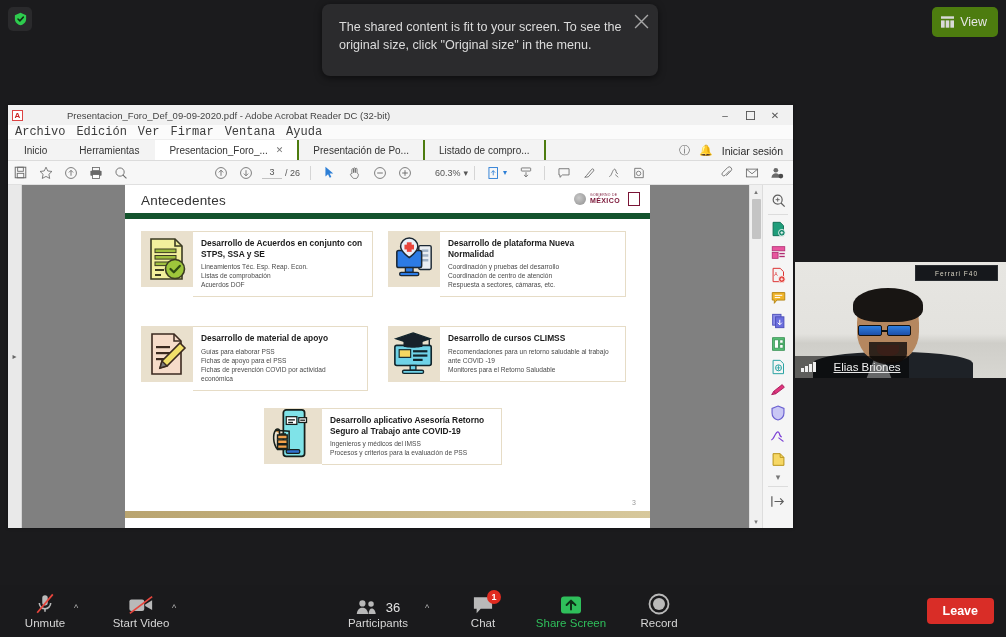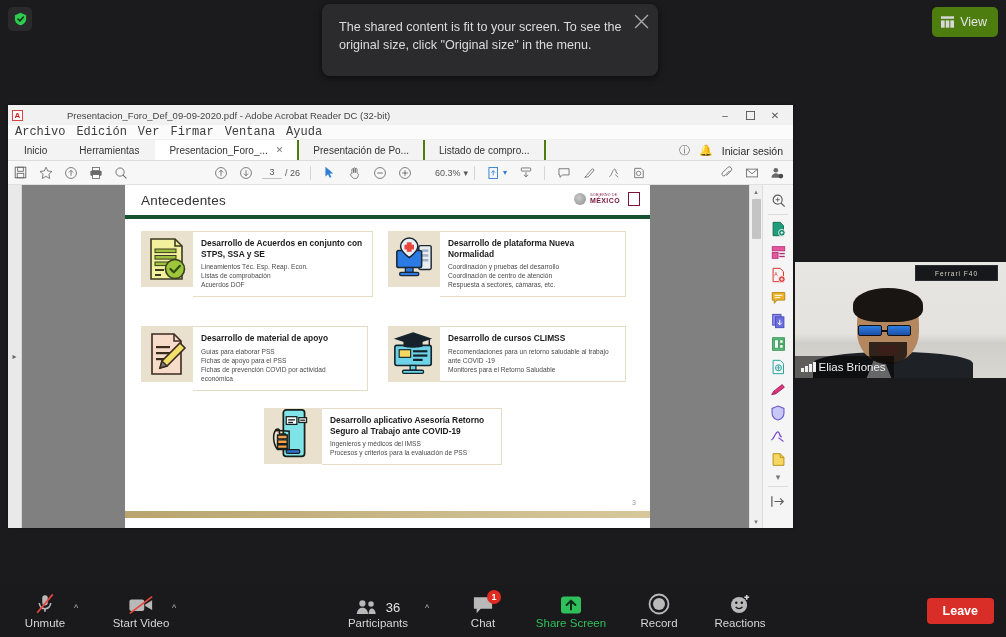--- a/index.html
+++ b/index.html
@@ -151,21 +151,21 @@
     position:absolute; left:2px; top:14px; width:9px; height:40px;
     background:#c4c4c4; border-radius:1px; cursor:pointer;
   }
 
   
   #pdf-page {
     position:absolute; left:117px; top:0; width:525px; height:100%;
     background:#ffffff; overflow:hidden;
   }
   #pdf-head {
-    position:relative; height:34px; border-bottom:4px solid #14532d;
+    position:relative; height:34px; border-bottom:6px solid #14532d;
   }
   #pdf-head .ttl {
     position:absolute; left:16px; top:8px; font-size:13.5px;
     color:#333; letter-spacing:.2px;
   }
   #pdf-head .gobmx {
     position:absolute; right:30px; top:8px; display:flex; align-items:center; gap:4px;
   }
   #pdf-head .gobmx .eagle {
     width:12px; height:12px; border-radius:50%;
@@ -246,22 +246,23 @@
   #vt-mouth {
     position:absolute; left:82px; bottom:22px; width:22px; height:11px;
     background:#3a1f18; border-radius:0 0 50% 50%;
   }
   #vt-beard {
     position:absolute; left:74px; bottom:14px; width:38px; height:22px;
     background:#241a16; border-radius:0 0 48% 48%; opacity:.92;
   }
   #vt-name {
     position:absolute; left:0; bottom:0; height:22px;
-    display:flex; align-items:center; gap:3px; padding:0 8px 0 6px;
+    display:flex; align-items:center; gap:18px; padding:0 8px 0 6px;
     background:rgba(0,0,0,.56);
+    text-decoration:underline;
   }
   #vt-name .nm { font-size:11.5px; color:#f0f0f0; }
   #vt-bars { display:flex; align-items:flex-end; gap:1.5px; height:10px; }
   #vt-bars i { width:2.5px; background:#f0f0f0; display:block; }
 
   
   #mini-scroll {
     position:absolute; left:797px; top:308px; width:4px; height:34px;
     background:#9a9a9a; border-radius:2px;
   }
@@ -844,27 +845,15 @@
   <div class="zb-item" style="left:630px; width:58px">
     <span class="ic">
       <svg width="22" height="22" viewBox="0 0 22 22">
         <circle cx="11" cy="11" r="9.5" fill="none" stroke="#b9b9b9" stroke-width="1.8"></circle>
         <circle cx="11" cy="11" r="6" fill="#b9b9b9"></circle>
       </svg>
     </span>
     <span class="lbl">Record</span>
   </div>
 
-  <div class="zb-item" style="left:705px; width:70px">
-    <span class="ic">
-      <svg width="23" height="22" viewBox="0 0 24 22">
-        <circle cx="10.5" cy="12" r="8.4" fill="#b9b9b9"></circle>
-        <circle cx="7.6" cy="9.6" r="1.3" fill="#1a1a1c"></circle>
-        <circle cx="13.4" cy="9.6" r="1.3" fill="#1a1a1c"></circle>
-        <path d="M7 14 a4.3 4.3 0 0 0 7 0" fill="none" stroke="#1a1a1c" stroke-width="1.5"></path>
-        <path d="M18.5 1.5 V6.5 M16 4 H21" stroke="#d8d8d8" stroke-width="1.6"></path>
-      </svg>
-    </span>
-    <span class="lbl">Reactions</span>
-  </div>
 
   <div id="leave-btn">Leave</div>
 </div>
 
 </body></html>

